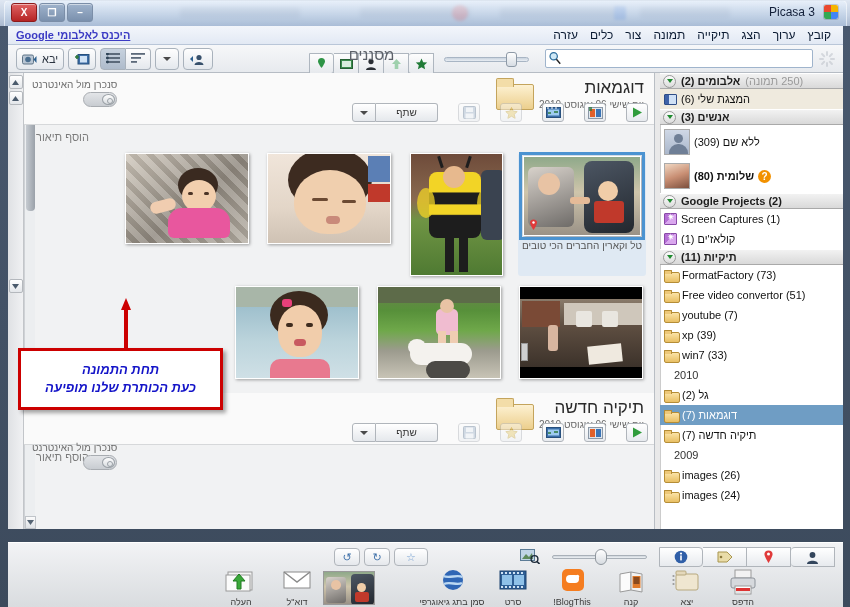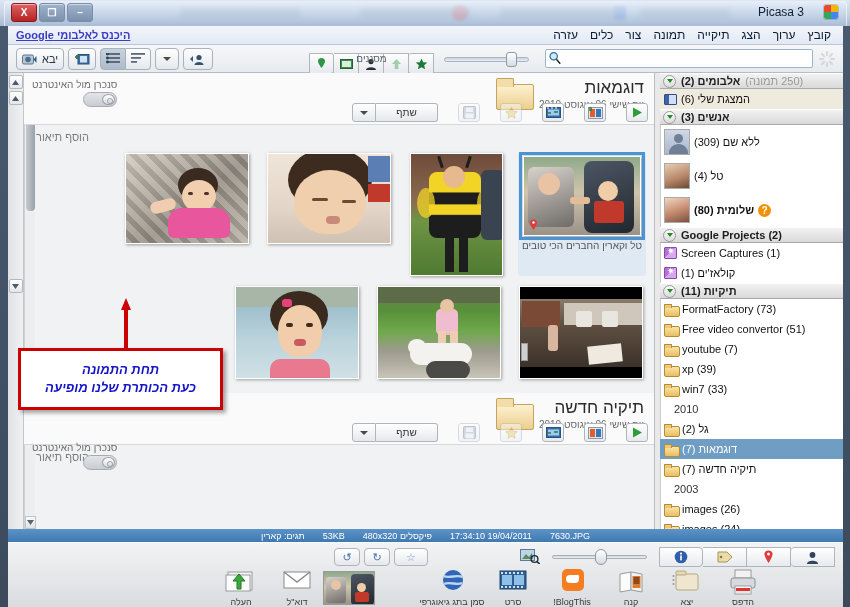--- a/index.html
+++ b/index.html
@@ -37,21 +37,21 @@
   .titlebar {
     position:absolute; left:0; top:0; width:843px; height:26px;
     border-radius:5px 5px 0 0;
     background:linear-gradient(180deg, rgba(232,240,250,.88), rgba(196,212,232,.80) 55%, rgba(170,190,216,.80));
     border:1px solid rgba(255,255,255,.55);
     border-bottom:none;
     overflow:hidden;
   }
   .title-right {
     position:absolute; right:8px; top:4px;
-    display:flex; align-items:flex-start; gap:20px;
+    display:flex; align-items:flex-start; gap:9px;
     direction:ltr;
   }
   .title-text { font-size:12px; color:#13203a; font-family:"Liberation Sans", sans-serif; }
   .picasa-logo {
     width:14px; height:14px; position:relative; display:inline-block;
     background:#fff; border-radius:2px; overflow:hidden;
     box-shadow:0 0 0 1px rgba(0,0,0,.15);
   }
   .picasa-logo i { position:absolute; display:block; }
   .pl1 { left:0; top:0; width:7px; height:7px; background:#e9482e; }
@@ -122,22 +122,22 @@
   }
   .filters { display:flex; align-items:center; direction:ltr; }
   .filter-btn {
     width:25px; height:21px; border:1px solid #aeb6bf; border-left:none;
     background:linear-gradient(180deg,#fdfdfd,#e6e9ed);
     display:flex; align-items:center; justify-content:center;
   }
   .filter-btn:first-child { border-left:1px solid #aeb6bf; border-radius:0 3px 3px 0;}
   .filter-btn:last-child { border-radius:3px 0 0 3px;}
   .filters-label {
-    position:absolute; top:10px; left:50%; transform:translateX(-50%);
-    font-size:10px; color:#5b6068;
+    position:absolute; top:3px; left:50%; transform:translateX(-50%);
+    font-size:15px; color:#5b6068;
   }
   .filters-group { position:relative; padding-top:10px; }
 
   .tb-right { margin-right:auto; margin-left:0; display:flex; align-items:center; gap:4px; padding-left:8px; direction:ltr;}
   .tb-btn {
     height:22px; min-width:24px; padding:0 5px; border:1px solid #a9b2bc; border-radius:4px;
     background:linear-gradient(180deg,#fefefe,#e4e8ed);
     display:flex; align-items:center; justify-content:center; gap:4px; font-size:11px; color:#2b3440;
   }
   .tb-seg { display:flex; }
@@ -588,24 +588,20 @@
             <span>אנשים (3)</span>
             <span class="twisty">
                 <b></b>
               </span>
           </div>
           <div class="tree-row tall">
             <span>ללא שם (309)</span>
             <span class="avatar generic"></span>
           </div>
           <div class="tree-row tall">
-            <span>טל (4)</span>
-            <span class="avatar p1"></span>
-          </div>
-          <div class="tree-row tall">
             <span class="badge-q">?</span>
             <span style="font-weight:bold">שלומית (80)</span>
             <span class="avatar p2"></span>
           </div>
 
           <div class="grp-header">
             <span>Google Projects (2)</span>
             <span class="twisty">
                 <b></b>
               </span>
@@ -654,21 +650,21 @@
           </div>
           <div class="tree-row sel">
             <span>דוגמאות (7)</span>
             <span class="folder-ico"></span>
           </div>
           <div class="tree-row">
             <span>תיקיה חדשה (7)</span>
             <span class="folder-ico"></span>
           </div>
           <div class="tree-row year">
-            <span>2003</span>
+            <span>2009</span>
           </div>
           <div class="tree-row">
             <span>images (26)</span>
             <span class="folder-ico"></span>
           </div>
           <div class="tree-row">
             <span>images (24)</span>
             <span class="folder-ico"></span>
           </div>
         </div>
@@ -941,27 +937,20 @@
           </div>
       </div>
       <div style="position:absolute;left:24px;top:369px">
         <div class="sync-label">סנכרן מול האינטרנט</div>
         <div class="toggle">
             <span class="knob"></span>
           </div>
       </div>
     </div>
 
-    <div class="statusbar">
-      <span>תגים: קארין</span>
-      <span>53KB</span>
-      <span>480x320 פיקסלים</span>
-      <span>17:34:10 19/04/2011</span>
-      <span>7630.JPG</span>
-    </div>
 
     <div class="tray">
 
       <div class="tray-top">
         <div class="icon-seg">
           <div class="sq-btn">
             <svg width="14" height="14" viewBox="0 0 14 14">
                 <circle cx="7" cy="7" r="6.3" fill="#2f5fa8"></circle>
                 <rect x="6.2" y="5.4" width="1.6" height="5" fill="#fff"></rect>
                 <circle cx="7" cy="3.6" r="1.1" fill="#fff"></circle>

